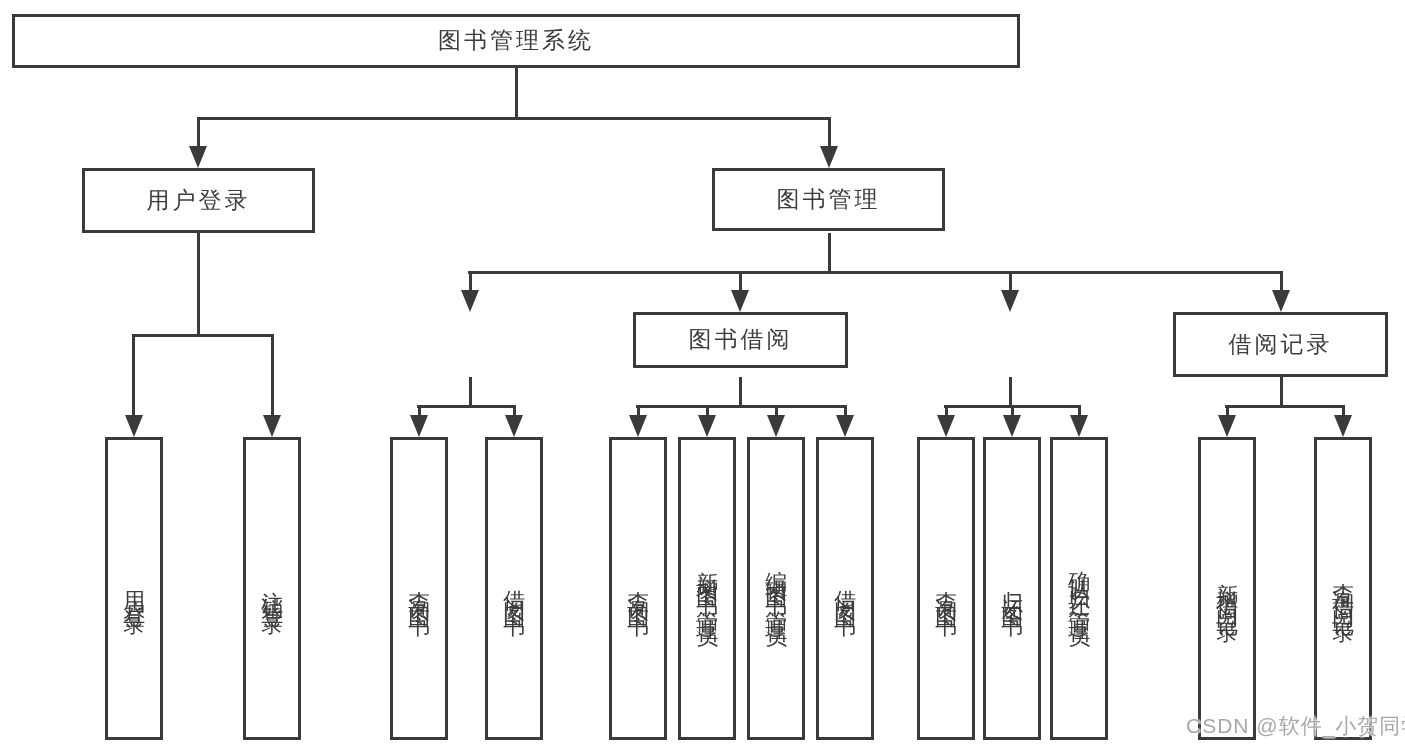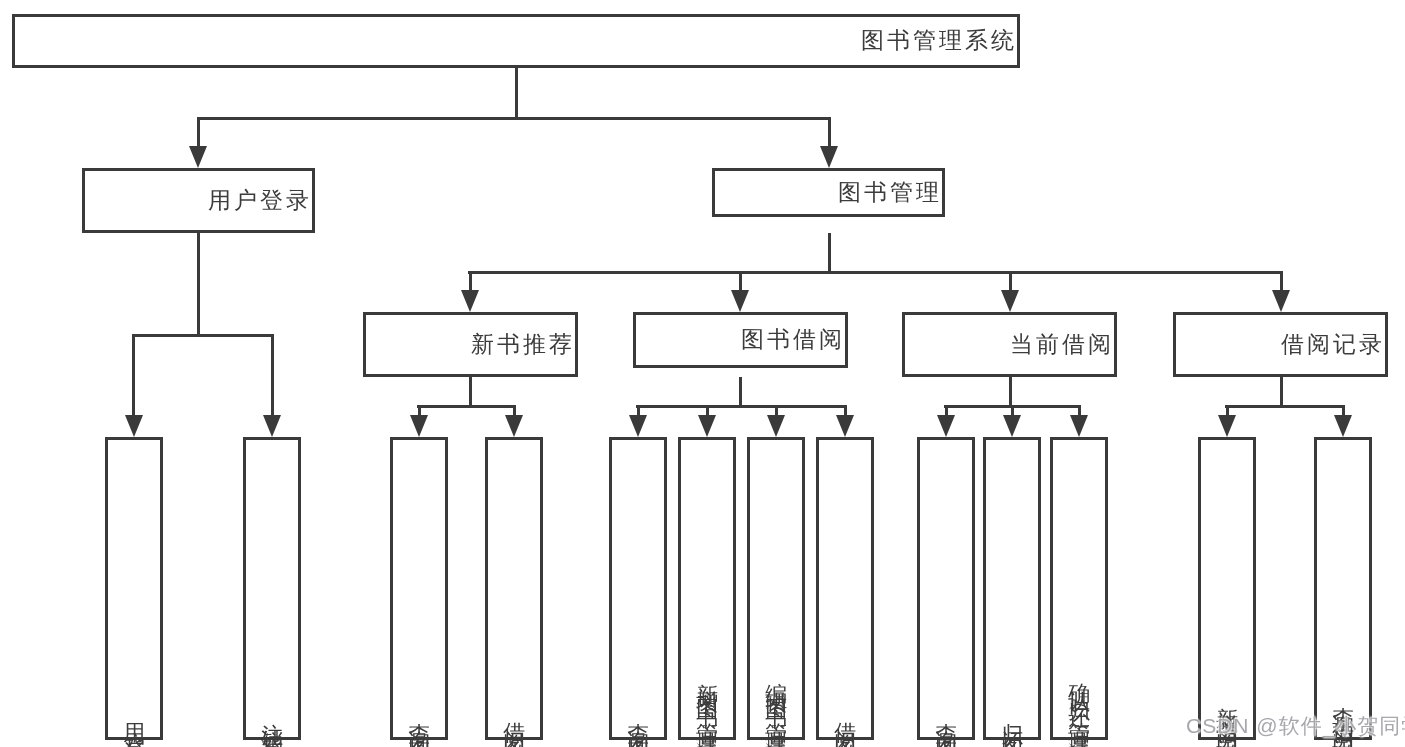--- a/index.html
+++ b/index.html
@@ -17,21 +17,21 @@
     font-family: "Liberation Sans", sans-serif;
     overflow: hidden;
   }
   .box {
     position: absolute;
     box-sizing: border-box;
     border: 3px solid var(--line);
     background: var(--bg);
     display: flex;
     align-items: center;
-    justify-content: flex-end;
+    justify-content: center;
     color: var(--text);
     font-size: 23px;
     letter-spacing: 3px;
     text-align: center;
     line-height: 1.2;
   }
   .vbox {
     writing-mode: vertical-rl;
     text-orientation: mixed;
     font-size: 22px;
@@ -127,32 +127,26 @@
   <div class="arrow" style="left:1218px;top:415px"></div>
   <div class="arrow" style="left:1334px;top:415px"></div>
 
   <div class="box" style="left:12px;top:14px;width:1008px;height:54px">
     <span>图书管理系统</span>
   </div>
 
   <div class="box" style="left:82px;top:168px;width:233px;height:65px">
     <span>用户登录</span>
   </div>
-  <div class="box" style="left:712px;top:168px;width:233px;height:49px">
+  <div class="box" style="left:712px;top:168px;width:233px;height:63px">
     <span>图书管理</span>
   </div>
 
-  <div class="box" style="left:363px;top:312px;width:215px;height:65px">
-    <span>新书推荐</span>
-  </div>
   <div class="box" style="left:633px;top:312px;width:215px;height:56px">
     <span>图书借阅</span>
-  </div>
-  <div class="box" style="left:902px;top:312px;width:215px;height:65px">
-    <span>当前借阅</span>
   </div>
   <div class="box" style="left:1173px;top:312px;width:215px;height:65px">
     <span>借阅记录</span>
   </div>
 
   <div class="box vbox" style="left:105px;top:437px;width:58px;height:303px">
     <span>用户登录</span>
   </div>
   <div class="box vbox" style="left:243px;top:437px;width:58px;height:303px">
     <span>注销登录</span>

